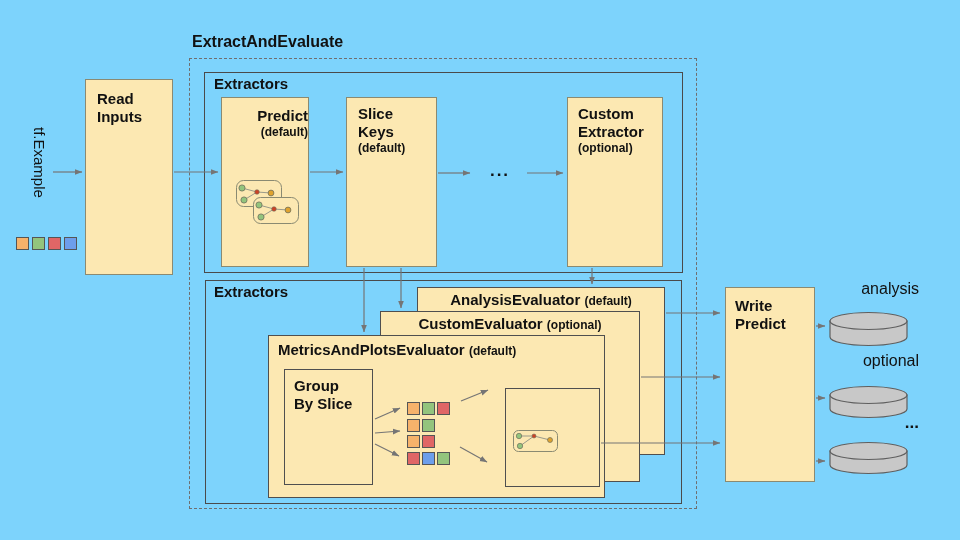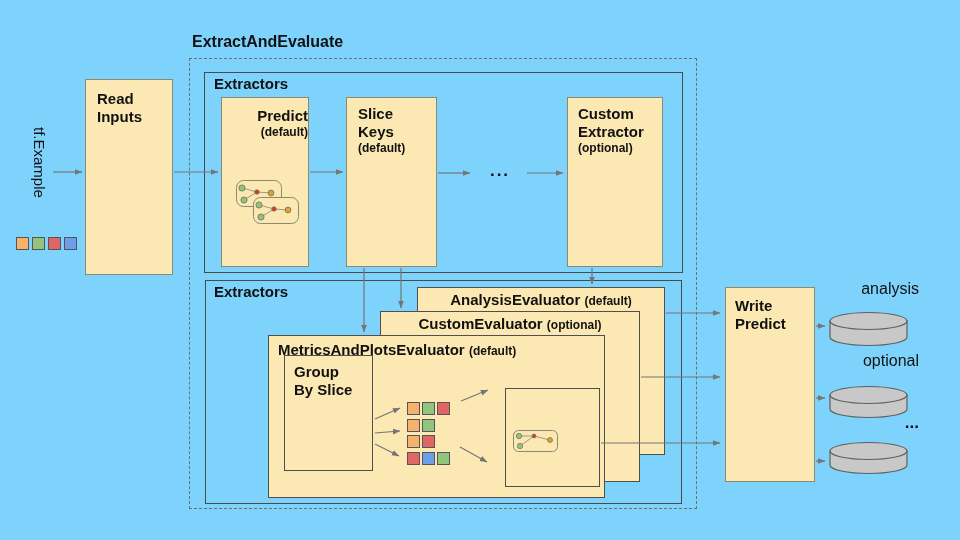--- a/index.html
+++ b/index.html
@@ -80,21 +80,21 @@
   <div class="abs stackbox" style="left:380px;top:311px;width:260px;height:171px;text-align:center;padding-top:3px;">
     <span class="evtitle"><span>CustomEvaluator</span>
     <span class="qual">(optional)</span></span>
   </div>
 
   <div class="abs stackbox" style="left:268px;top:335px;width:337px;height:163px;padding:5px 0 0 9px;">
     <span class="evtitle"><span>MetricsAndPlotsEvaluator</span>
     <span class="qual">(default)</span></span>
   </div>
 
-  <div class="abs innerbox" style="left:284px;top:355px;width:89px;height:116px;padding:7px 0 0 9px;">
+  <div class="abs innerbox" style="left:284px;top:369px;width:89px;height:116px;padding:7px 0 0 9px;">
     <span class="btitle" style="display:block">Group</span>
     <span class="btitle" style="display:block">By Slice</span>
   </div>
 
   <div class="abs" style="left:407px;top:402px;">
       <div class="grid-row">
         <div class="sq" style="background: rgb(246, 178, 107);"></div>
         <div class="sq" style="background: rgb(147, 196, 125);"></div>
         <div class="sq" style="background: rgb(224, 102, 102);"></div>
       </div>

